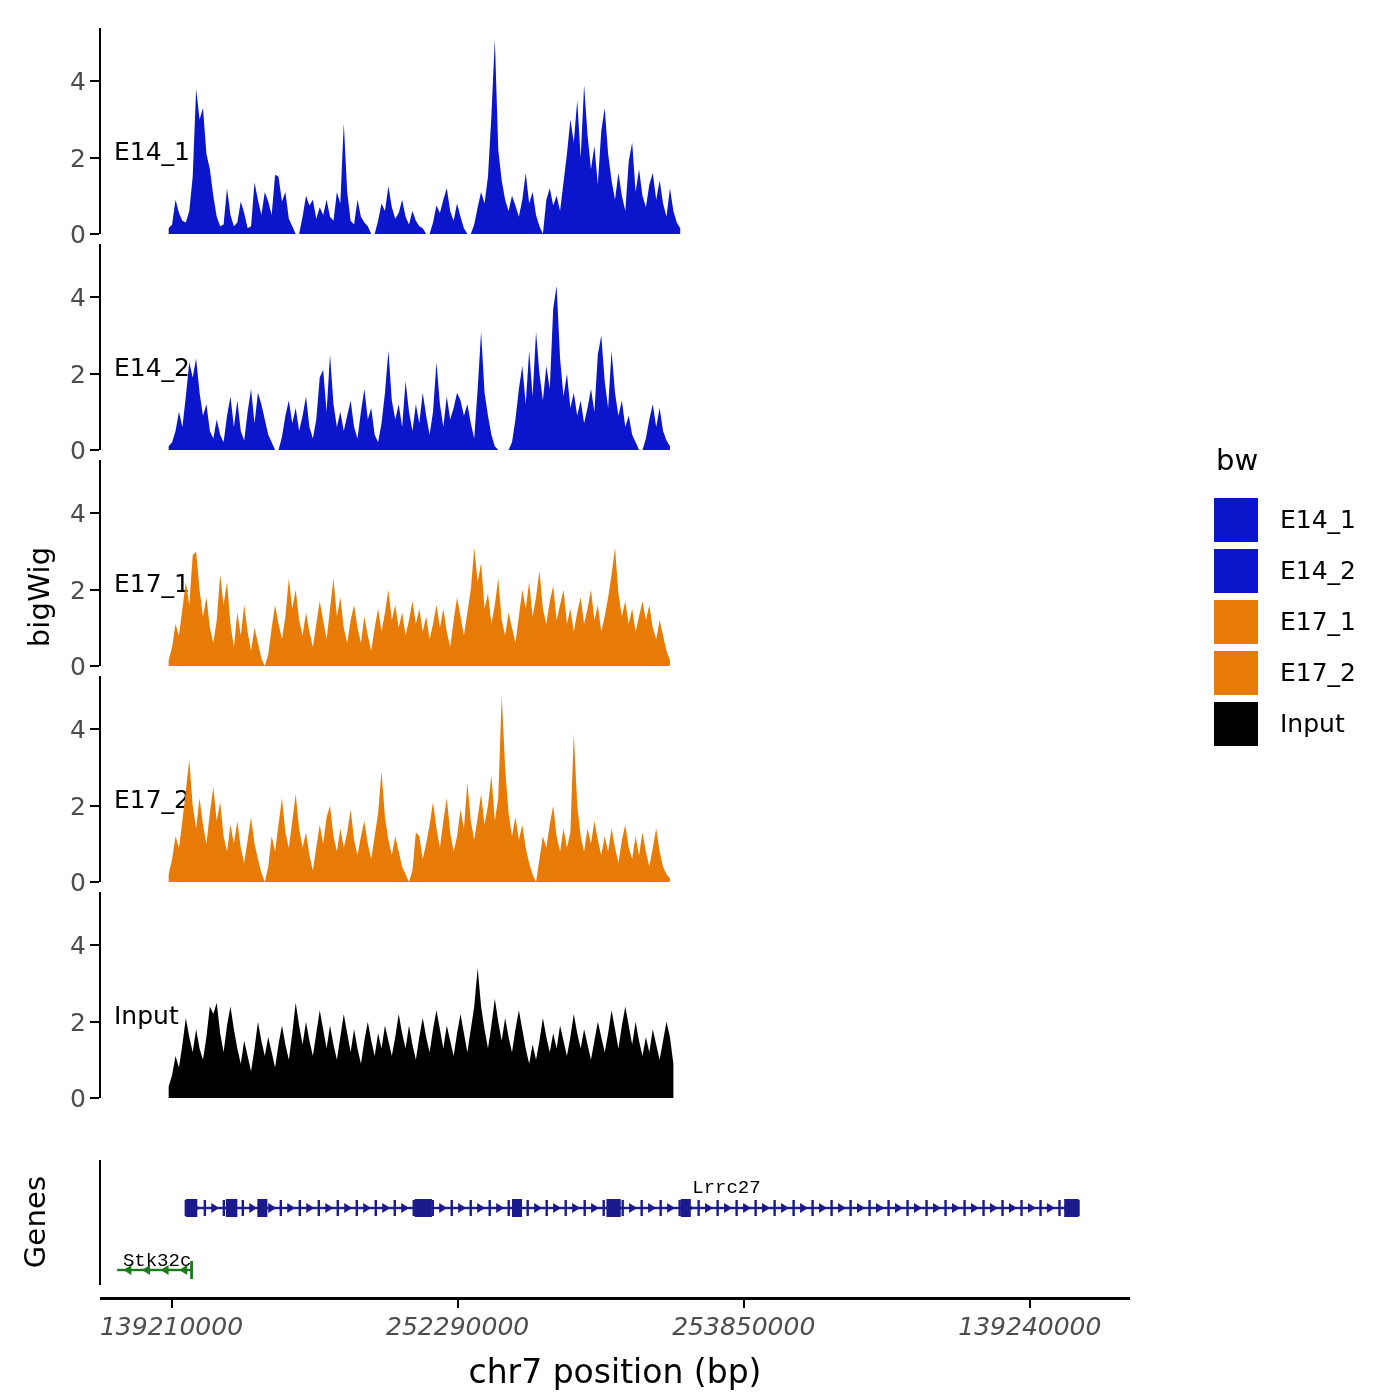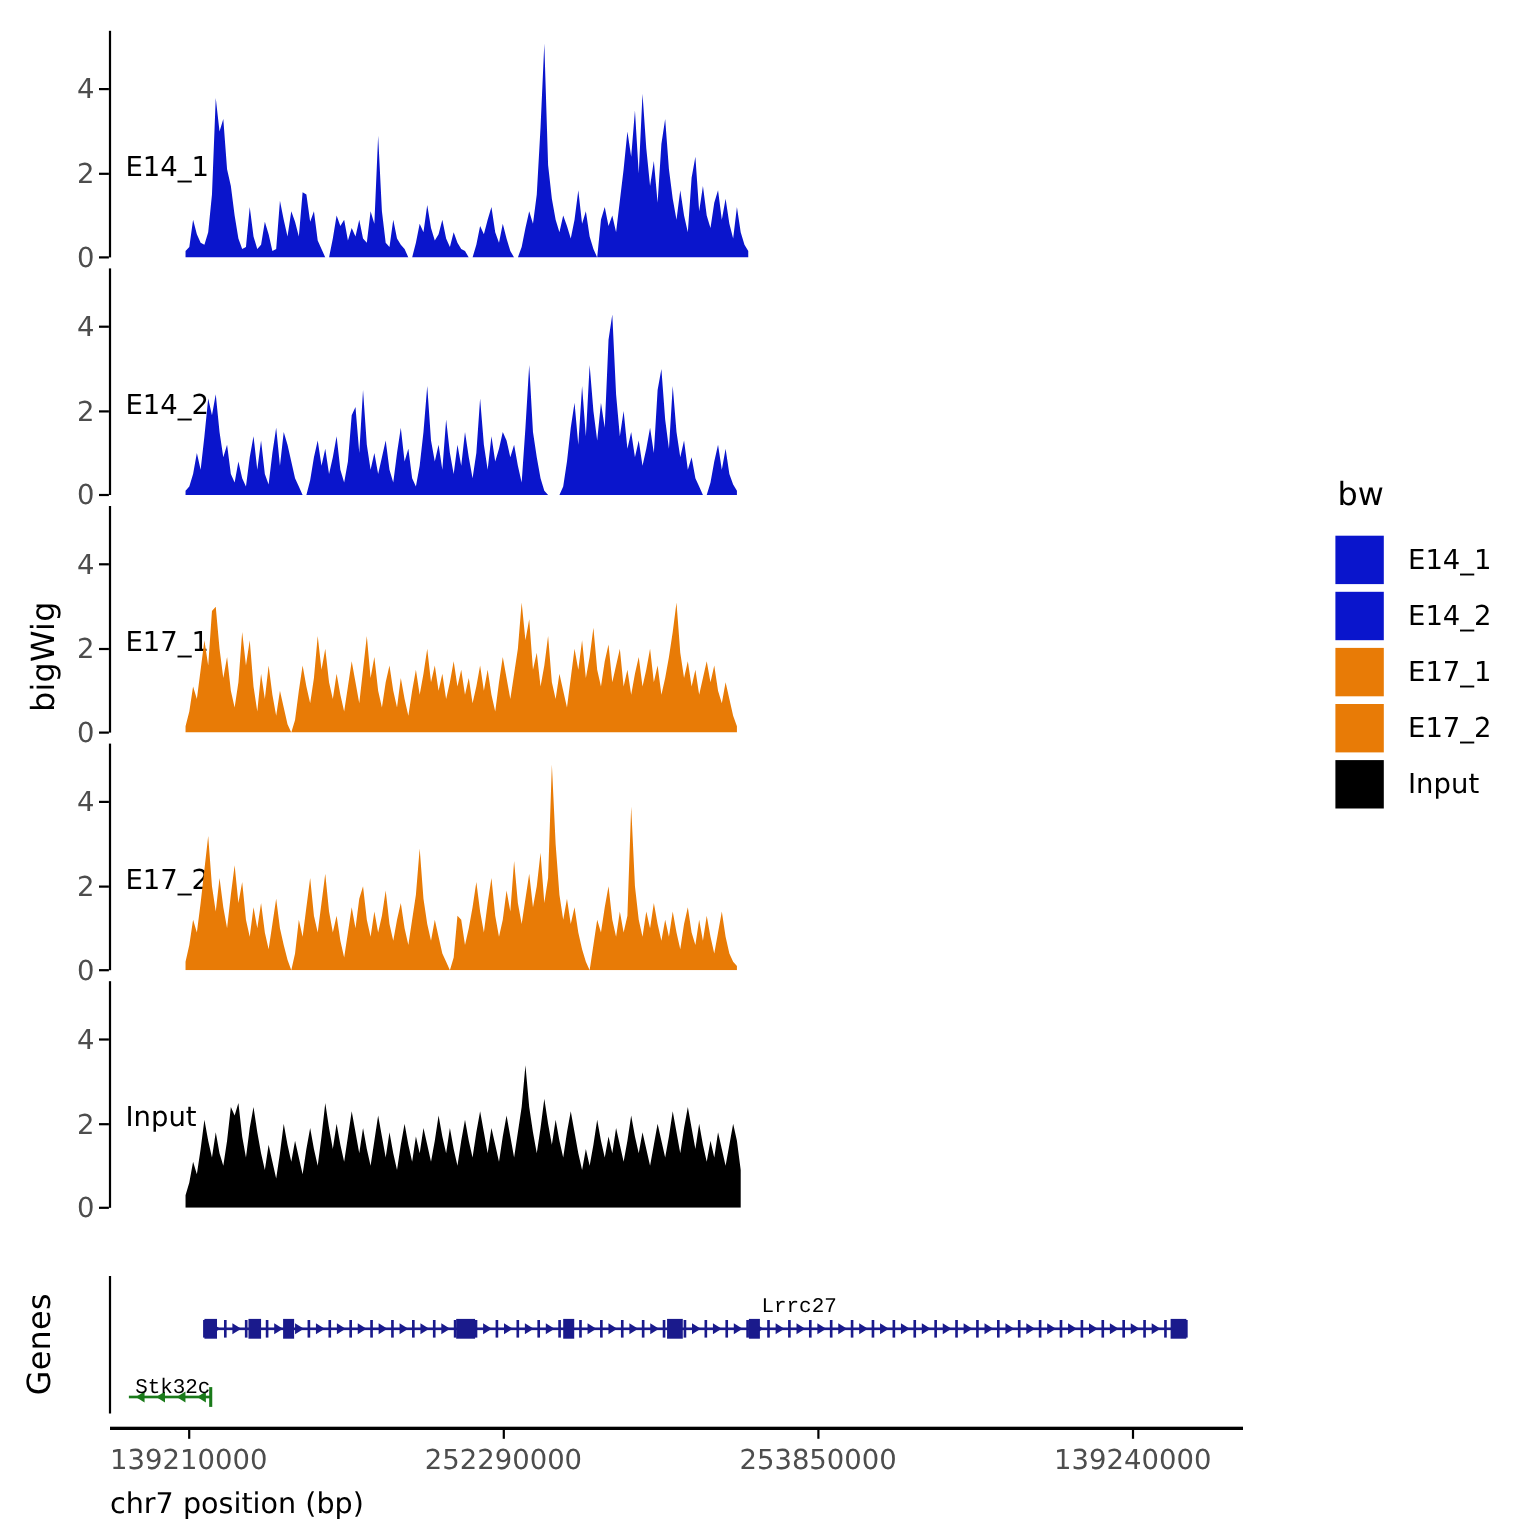--- a/index.html
+++ b/index.html
@@ -44,30 +44,30 @@
   .gene-svg{position:absolute;left:0;top:0;width:100%;height:100%;}
   .gene-name{
     position:absolute;font-size:19px;color:#000;white-space:nowrap;
   }
 
   
   #xaxis-line{position:absolute;left:100px;top:1297px;width:1030px;height:3px;background:#000;}
   .xtick{position:absolute;top:1300px;width:2px;height:8px;background:#000;}
   .xtick-label{
     position:absolute;top:1312px;transform:translateX(-50%);
-    font-size:25px;color:#4d4d4d;white-space:nowrap;
+    font-size:25px;color:#4d4d4d;white-space:nowrap;font-style:italic;
   }
   #xaxis-title{
-    position:absolute;left:100px;top:1352px;width:1030px;
-    font-size:26px;color:#000;
+    position:absolute;left:100px;top:1352px;width:1030px;text-align:center;
+    font-size:33px;color:#000;
   }
 
   
   #legend{position:absolute;left:1214px;top:432px;}
-  #legend-title{font-size:29px;color:#000;margin:0 0 18px 2px;}
+  #legend-title{font-size:29px;color:#000;margin:11px 0 18px 2px;}
   .legend-row{display:flex;align-items:center;height:49px;margin-bottom:2px;}
   .legend-swatch{width:44px;height:44px;flex:0 0 44px;}
   .legend-label{margin-left:22px;font-size:25px;color:#000;white-space:nowrap;}
 </style>
 </head>
 <body>
 
 <div id="root">
 
   <div class="rot-title" id="bigwig-title">bigWig</div>

